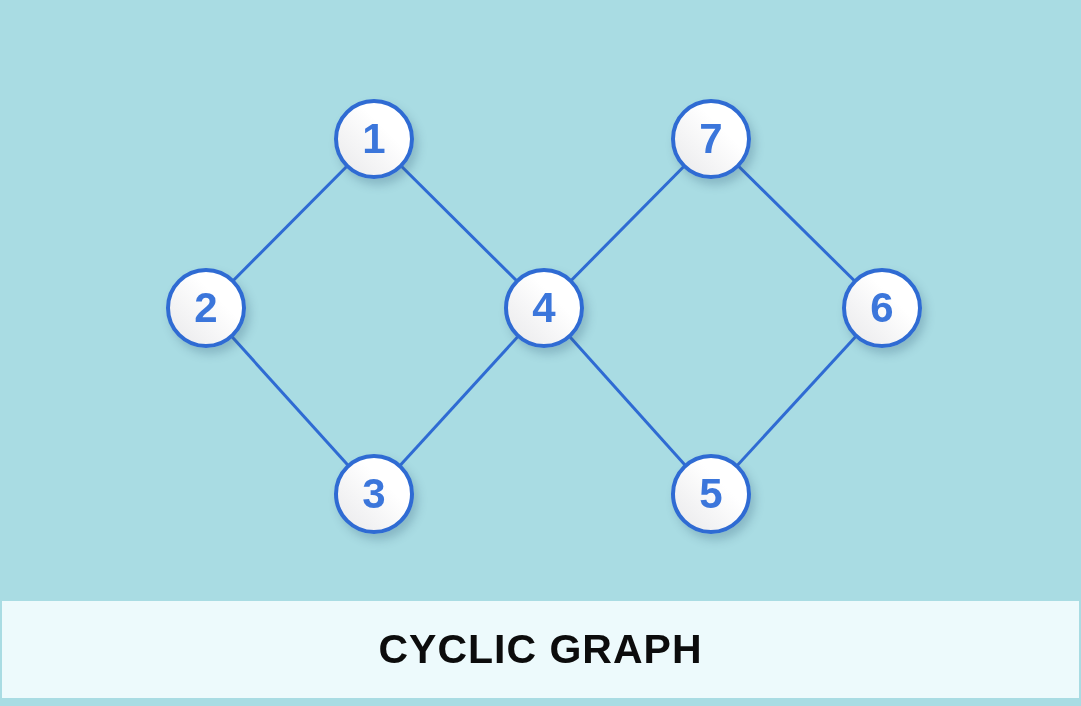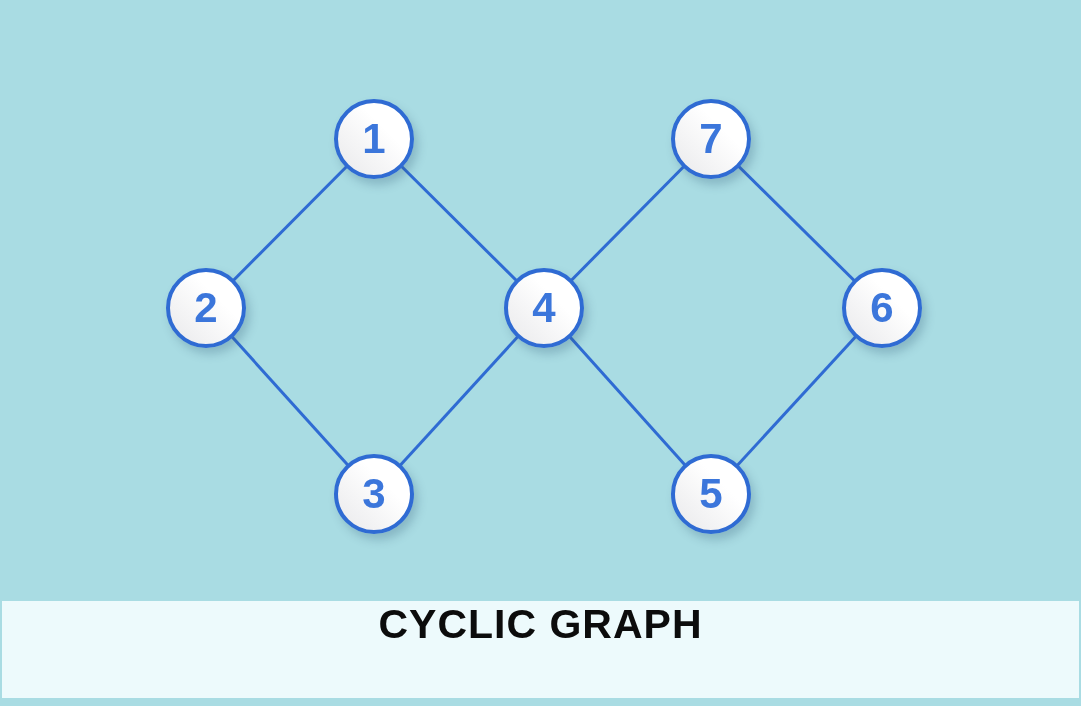--- a/index.html
+++ b/index.html
@@ -42,21 +42,21 @@
     user-select: none;
   }
   .banner {
     position: absolute;
     left: 2px;
     right: 2px;
     top: 601px;
     height: 97px;
     background: var(--banner, #edfafc);
     display: flex;
-    align-items: flex-start;
+    align-items: center;
     justify-content: center;
   }
   .banner-title {
     color: var(--title, #0c0c0c);
     font-size: 41px;
     font-weight: bold;
     letter-spacing: 1px;
   }
 </style>
 </head>

